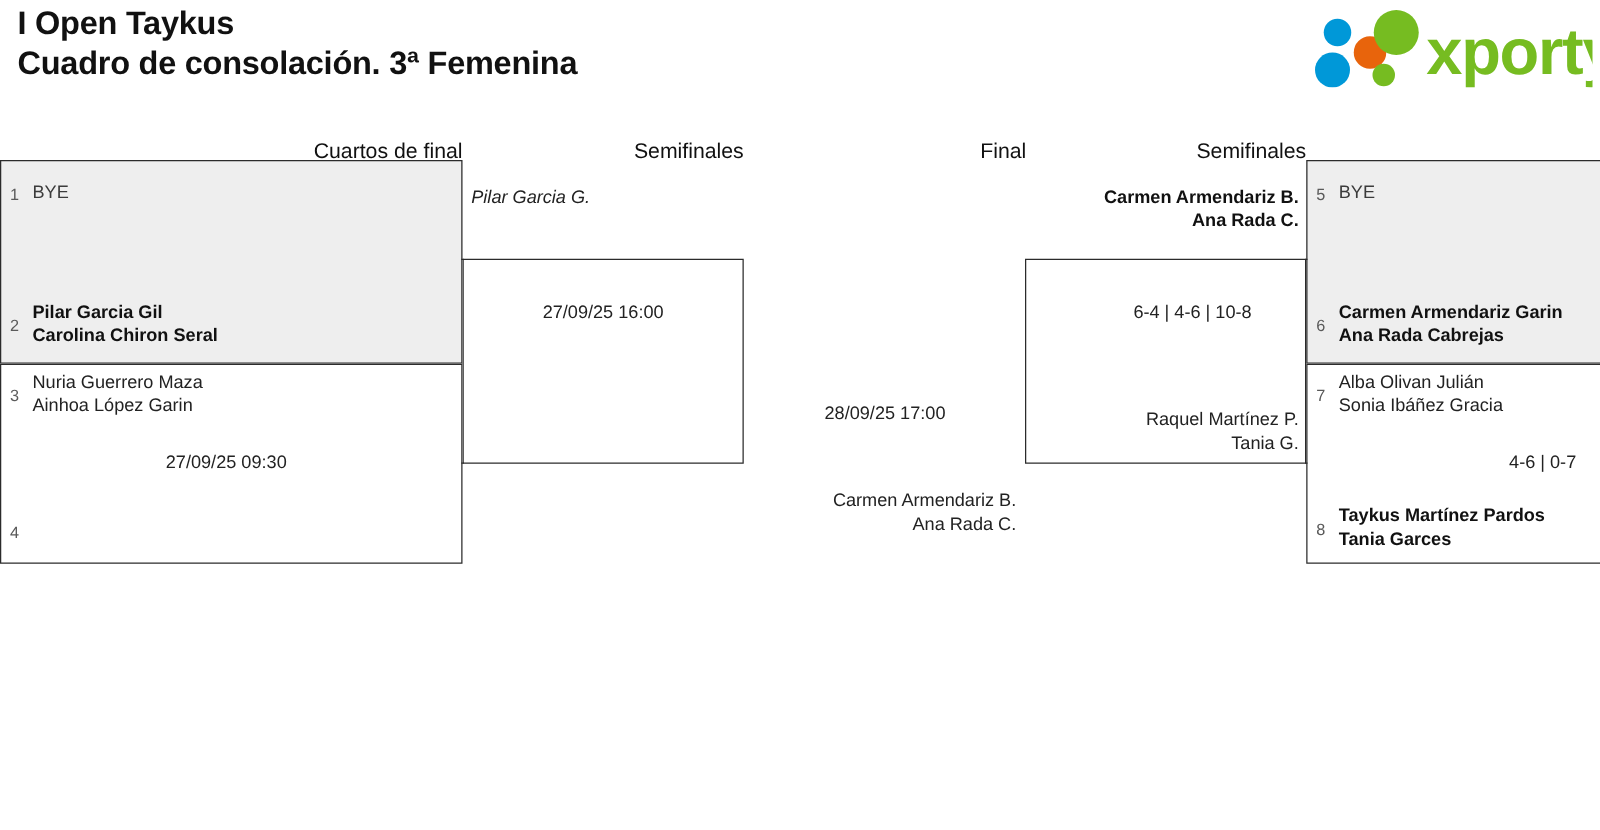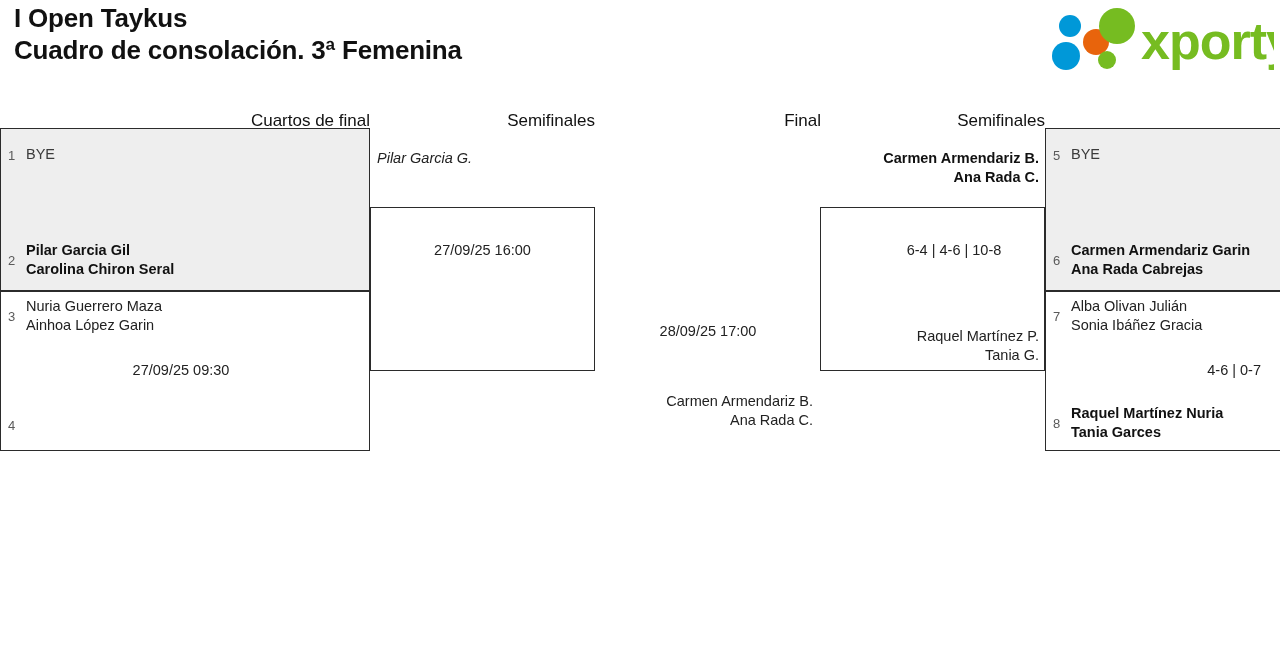--- a/index.html
+++ b/index.html
@@ -250,21 +250,21 @@
     <span class="seed" style="padding-top:11px;">7</span>
     <span>
       <div class="names">Alba Olivan Julián</div>
       <div class="names">Sonia Ibáñez Gracia</div>
     </span>
   </div>
   <div class="match-meta right" style="left:1053px;top:361px;width:208px;">4-6 | 0-7</div>
   <div class="slot" style="left:1053px;top:404px;width:350px;">
     <span class="seed" style="padding-top:11px;">8</span>
     <span>
-      <div class="names winner">Raquel Martínez Nuria</div>
+      <div class="names winner">Taykus Martínez Pardos</div>
       <div class="names winner">Tania Garces</div>
     </span>
   </div>
 
   <div class="connector" style="left:369px;top:207px;width:2px;height:1px;"></div>
   <div class="connector" style="left:369px;top:370px;width:2px;height:1px;"></div>
   <div class="connector" style="left:1044px;top:207px;width:2px;height:1px;"></div>
   <div class="connector" style="left:1044px;top:370px;width:2px;height:1px;"></div>
 
 </div>

